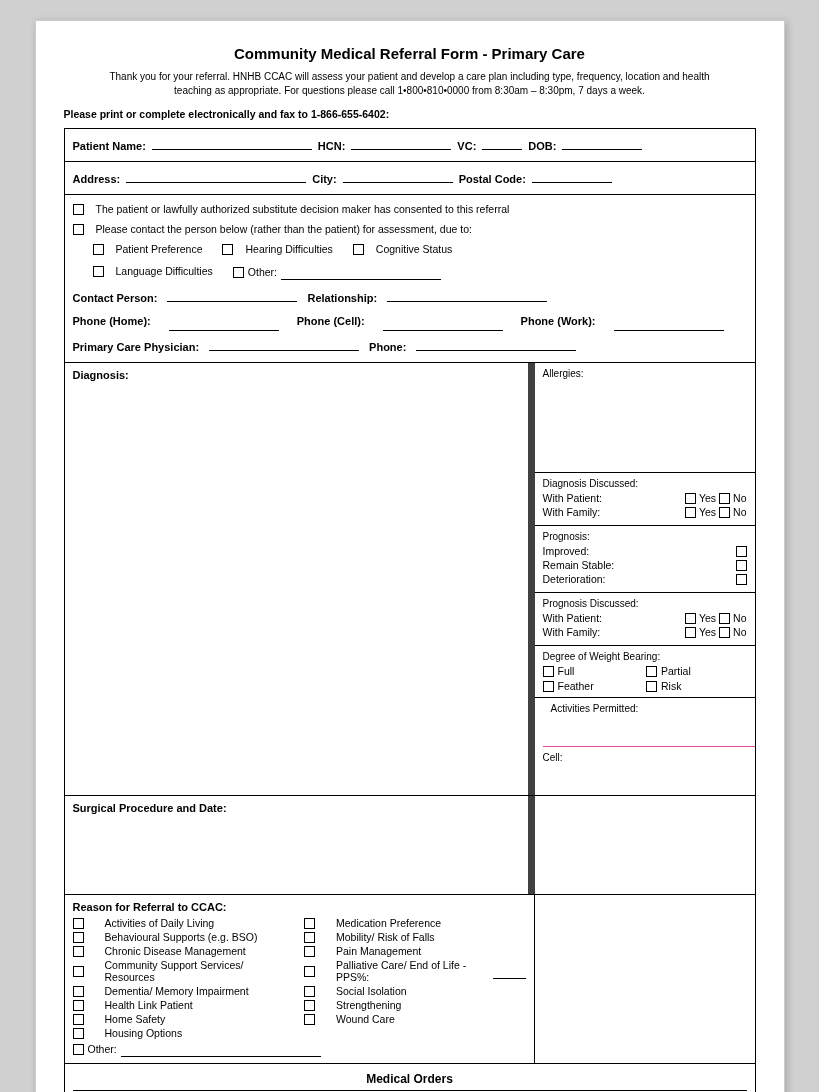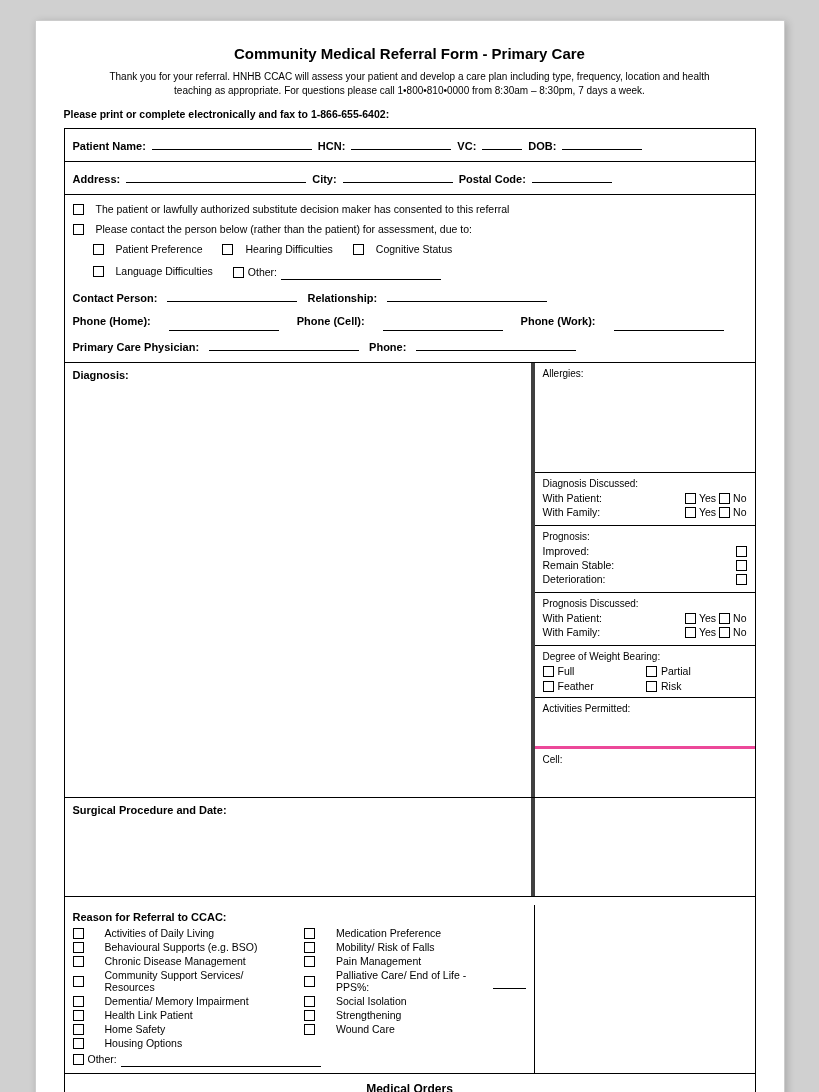--- a/index.html
+++ b/index.html
@@ -78,21 +78,21 @@
     }
     .indent {
       margin-left: 20px;
     }
     .two-col {
       display: flex;
       gap: 0;
     }
     .left-col {
       flex: 1;
-      border-right: 4px solid #404040;
+      border-right: 7px solid #404040;
       padding: 6px 8px;
     }
     .right-col {
       width: 220px;
       padding: 0;
     }
     .section-header {
       font-weight: bold;
       font-size: 11px;
       margin-bottom: 4px;
@@ -361,42 +361,42 @@
             <div class="weight-bearing-item">
               <div class="checkbox"></div>
               <span>Feather</span>
             </div>
             <div class="weight-bearing-item">
               <div class="checkbox"></div>
               <span>Risk</span>
             </div>
           </div>
         </div>
-        <div class="right-subsection" style="border-bottom: 3px solid #ec4899;">
+        <div class="right-subsection" style="border-bottom: 1px solid #ec4899; margin-left: 8px;">
           <div class="right-subsection-label">Activities Permitted:</div>
           <div style="min-height:24px;"></div>
         </div>
         <div class="right-subsection" style="border-bottom: none; min-height: 40px;">
           <div class="right-subsection-label">Cell:</div>
           <div style="min-height:24px;"></div>
         </div>
       </div>
     </div>
 
     <div class="two-col" style="border-bottom: 1px solid #000;">
       <div class="left-col">
         <div class="section-header">Surgical Procedure and Date:</div>
         <div class="surgical-area"></div>
       </div>
       <div class="right-col" style="min-height:80px;">
       </div>
     </div>
 
     <div class="two-col">
-      <div class="left-col" style="border-right: 1px solid #000; margin-top: 8px;">
+      <div class="left-col" style="border-right: 1px solid #000;">
         <div class="section-header">Reason for Referral to CCAC:</div>
         <div class="referral-grid">
           <div class="referral-item">
             <div class="checkbox"></div>
             <span>Activities of Daily Living</span>
           </div>
           <div class="referral-item">
             <div class="checkbox"></div>
             <span>Medication Preference</span>
           </div>

